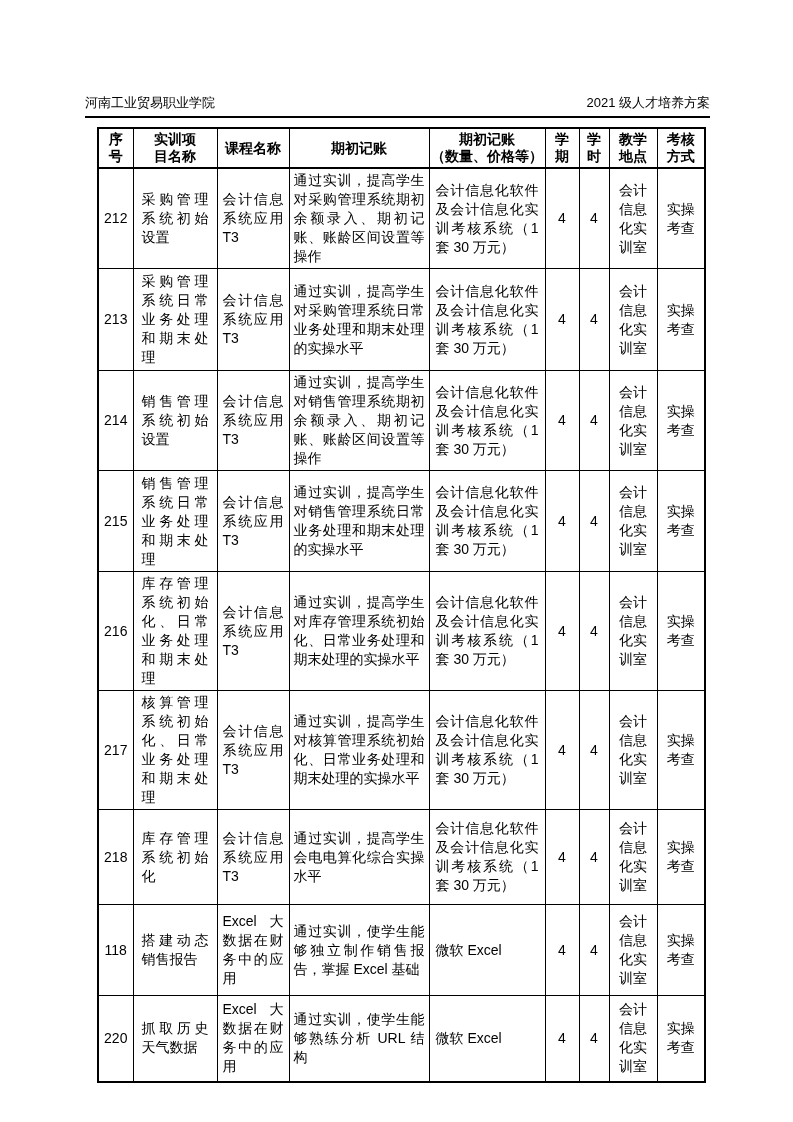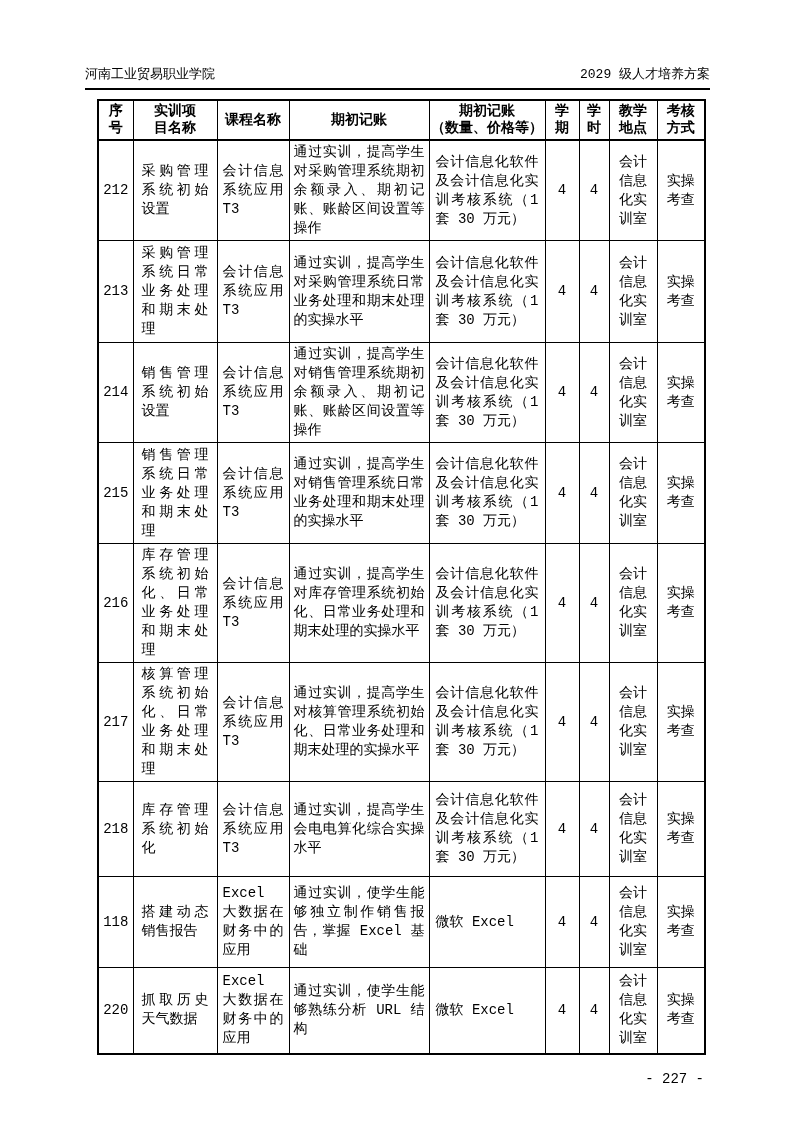--- a/index.html
+++ b/index.html
@@ -2,22 +2,22 @@
 <html lang="zh"><head>
 <meta charset="utf-8">
 <style>
   * { box-sizing: border-box; }
   html, body { margin: 0; padding: 0; background: #ffffff; }
   .page {
     width: 793px;
     height: 1122px;
     background: #ffffff;
     color: #000000;
-    font-family: Liberation Mono, monospace;
-    padding: 66px 83px 0 85px;
+    font-family: Liberation Sans, sans-serif;
+    padding: 94px 83px 0 85px;
     position: relative;
     overflow: hidden;
   }
   .doc-header {
     display: flex;
     justify-content: space-between;
     align-items: flex-end;
     font-size: 13px;
     line-height: 17px;
   }
@@ -82,21 +82,21 @@
     font-size: 14px;
   }
 </style>
 </head>
 <body>
 
 <div class="page">
 
   <div class="doc-header">
     <span>河南工业贸易职业学院</span>
-    <span>2029 级人才培养方案</span>
+    <span>2021 级人才培养方案</span>
   </div>
   <div class="header-rule"></div>
 
   <table class="schedule">
     <colgroup>
       <col style="width:35px">
         <col style="width:84px">
         <col style="width:72px">
       <col style="width:140px">
         <col style="width:116px">
@@ -221,15 +221,14 @@
         <td>通过实训，使学生能够熟练分析 URL 结构</td>
         <td>微软 Excel</td>
         <td>4</td>
         <td>4</td>
         <td>会计信息化实训室</td>
         <td>实操考查</td>
       </tr>
     </tbody>
   </table>
 
-  <div class="page-number">- 227 -</div>
 
 </div>
 
 </body></html>

